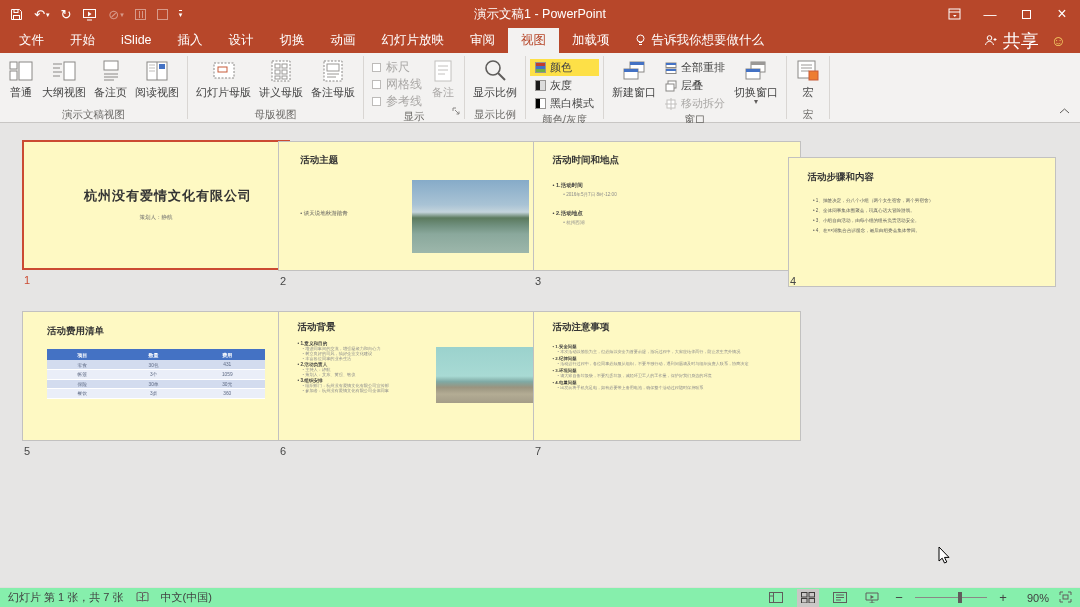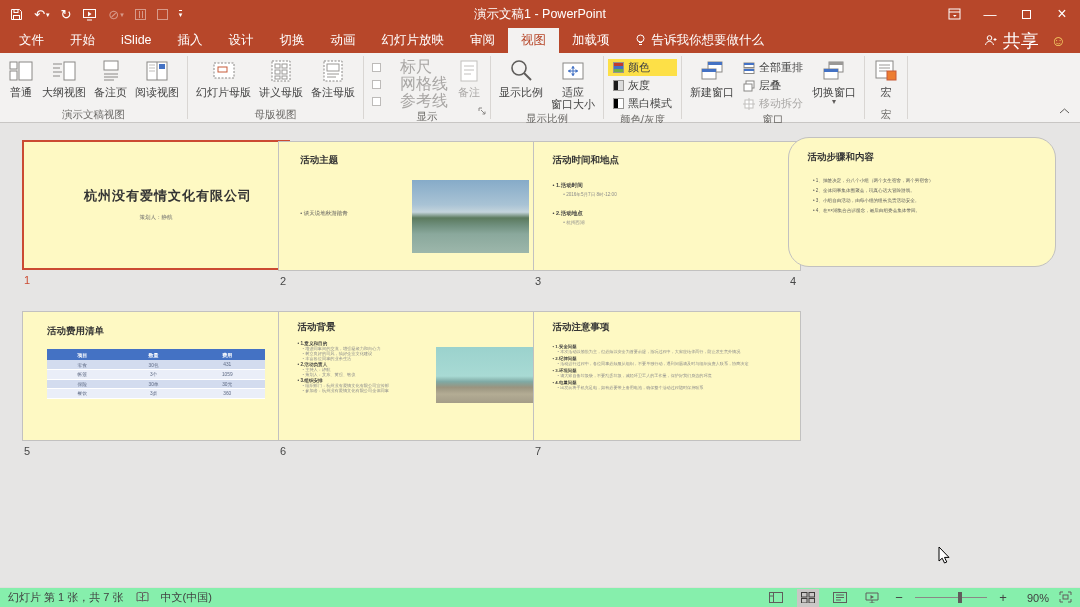--- a/index.html
+++ b/index.html
@@ -38,21 +38,21 @@
   .bigbtn{display:flex;flex-direction:column;align-items:center;padding:2px 4px 1px;font-size:11px;color:#444;line-height:12px;white-space:nowrap;border-radius:0;}
   .bigbtn.sel{background:#C9C7C5;}
   .bigbtn.dis{color:#A9A7A5;}
   .ic{width:26px;height:26px;position:relative;margin-bottom:2px;}
   .caret-s{font-size:8px;color:#5f5d5b;line-height:7px;}
   .stack{display:flex;flex-direction:column;gap:1px;padding-top:3px;}
   .sbtn{display:flex;align-items:center;gap:4px;font-size:11px;color:#444;padding:1px 5px;height:17px;white-space:nowrap;}
   .sbtn.sel{background:#fde047;}
   .sbtn.dis{color:#A9A7A5;}
   .sq{width:11px;height:11px;border:1px solid #979593;}
-  .checkrow{display:flex;align-items:center;gap:19px;font-size:16px;color:#A9A7A5;height:16px;padding:1px 4px;white-space:nowrap;}
+  .checkrow{display:flex;align-items:center;gap:5px;font-size:12px;color:#A9A7A5;height:16px;padding:1px 4px;white-space:nowrap;}
   .cb{width:9px;height:9px;border:1px solid #BDBBB9;background:#fff;}
   .launcher{position:absolute;right:3px;bottom:2px;}
   .collapse{position:absolute;right:10px;bottom:4px;}
 
   
   .canvas{position:relative;height:464px;background:#E6E5E4;}
   .slide{position:absolute;width:268px;height:130px;background:#fef9c3;border:1px solid #C2C1C0;overflow:hidden;}
   .slide.sel{border:2px solid #CB4B32;}
   .snum{position:absolute;font-size:11px;color:#474747;}
   .snum.sel{color:#CB4B32;}
@@ -293,31 +293,20 @@
     <div class="gbody">
       <div class="bigbtn">
         <span class="ic">
           <svg width="26" height="26">
               <circle cx="11" cy="10" r="7" fill="none" stroke="#5f5d5b" stroke-width="1.6"></circle>
               <path d="M16 15l7 7" stroke="#5f5d5b" stroke-width="2"></path>
             </svg>
         </span>
           <span>显示比例</span>
       </div>
-      <div class="bigbtn">
-        <span class="ic">
-          <svg width="26" height="26">
-              <rect x="3" y="5" width="20" height="16" fill="#fff" stroke="#8A8886"></rect>
-              <path d="M13 8v10M8 13h10" stroke="#4472C4"></path>
-              <path d="M13 8l-2 2.5h4zM13 18l-2-2.5h4zM8 13l2.5-2v4zM18 13l-2.5-2v4z" fill="#4472C4"></path>
-            </svg>
-        </span>
-        <span>适应</span>
-          <span>窗口大小</span>
-      </div>
     </div>
     <div class="glabel">显示比例</div>
   </div>
   <div class="vsep"></div>
 
   <div class="rgroup">
     <div class="gbody">
       <div class="stack">
         <div class="sbtn sel">
             <span class="sq" style="background:linear-gradient(180deg,#C23B2E 0 34%,#4472C4 34% 67%,#6FAF46 67% 100%);"></span>
@@ -433,21 +422,21 @@
 
   <div class="slide" style="left:533px;top:18px;">
     <div class="st t9" style="left:7%;top:9%;">活动时间和地点</div>
     <div class="tiny b" style="left:7%;top:31%;font-size:5.5px;">• 1.活动时间</div>
     <div class="tiny g" style="left:11%;top:39%;font-size:4.6px;width:48%;white-space:normal;">• 2016年5月7日 8时-12:00</div>
     <div class="tiny b" style="left:7%;top:53%;font-size:5.5px;">• 2.活动地点</div>
     <div class="tiny g" style="left:11%;top:61%;font-size:4.6px;">• 杭州西湖</div>
   </div>
   <div class="snum" style="left:535px;top:152px;">3</div>
 
-  <div class="slide" style="left:788px;top:14px;border-radius:21px;">
+  <div class="slide" style="left:788px;top:34px;">
     <div class="st t9" style="left:7%;top:10%;">活动步骤和内容</div>
     <div class="tiny" style="left:9%;top:31%;font-size:4.6px;">• 1、抽签决定，分八个小组（两个女生宿舍，两个男宿舍）</div>
     <div class="tiny" style="left:9%;top:39%;font-size:4.6px;">• 2、全体同事集体围聚会，玩真心话大冒险游戏。</div>
     <div class="tiny" style="left:9%;top:47%;font-size:4.6px;">• 3、小组自由活动，由每小组的组长负责活动安全。</div>
     <div class="tiny" style="left:9%;top:55%;font-size:4.6px;">• 4、在××湖集合合影留念，最后由组委会集体带回。</div>
   </div>
   <div class="snum" style="left:790px;top:152px;">4</div>
 
   <div class="slide" style="left:22px;top:188px;">
     <div class="st t9" style="left:9%;top:10%;">活动费用清单</div>

